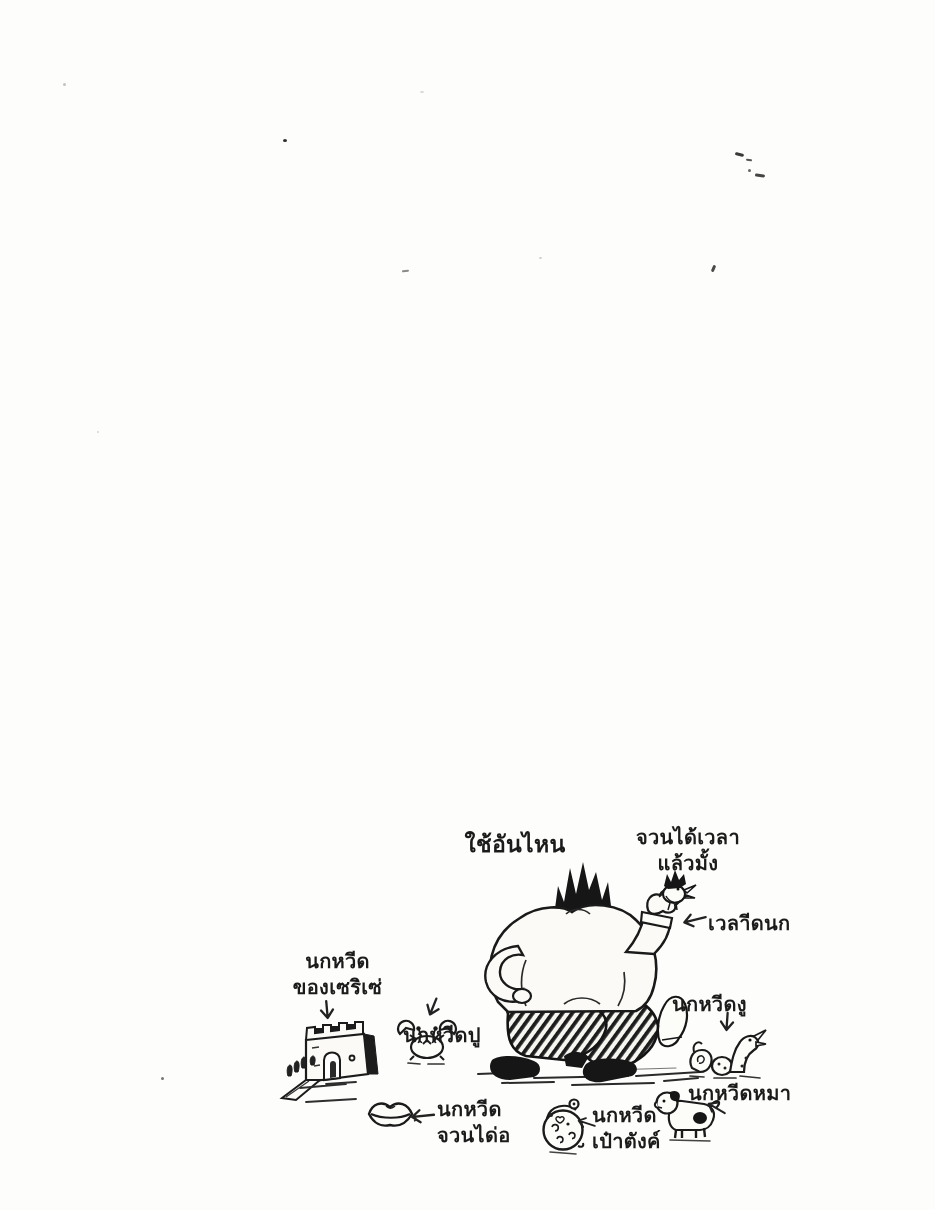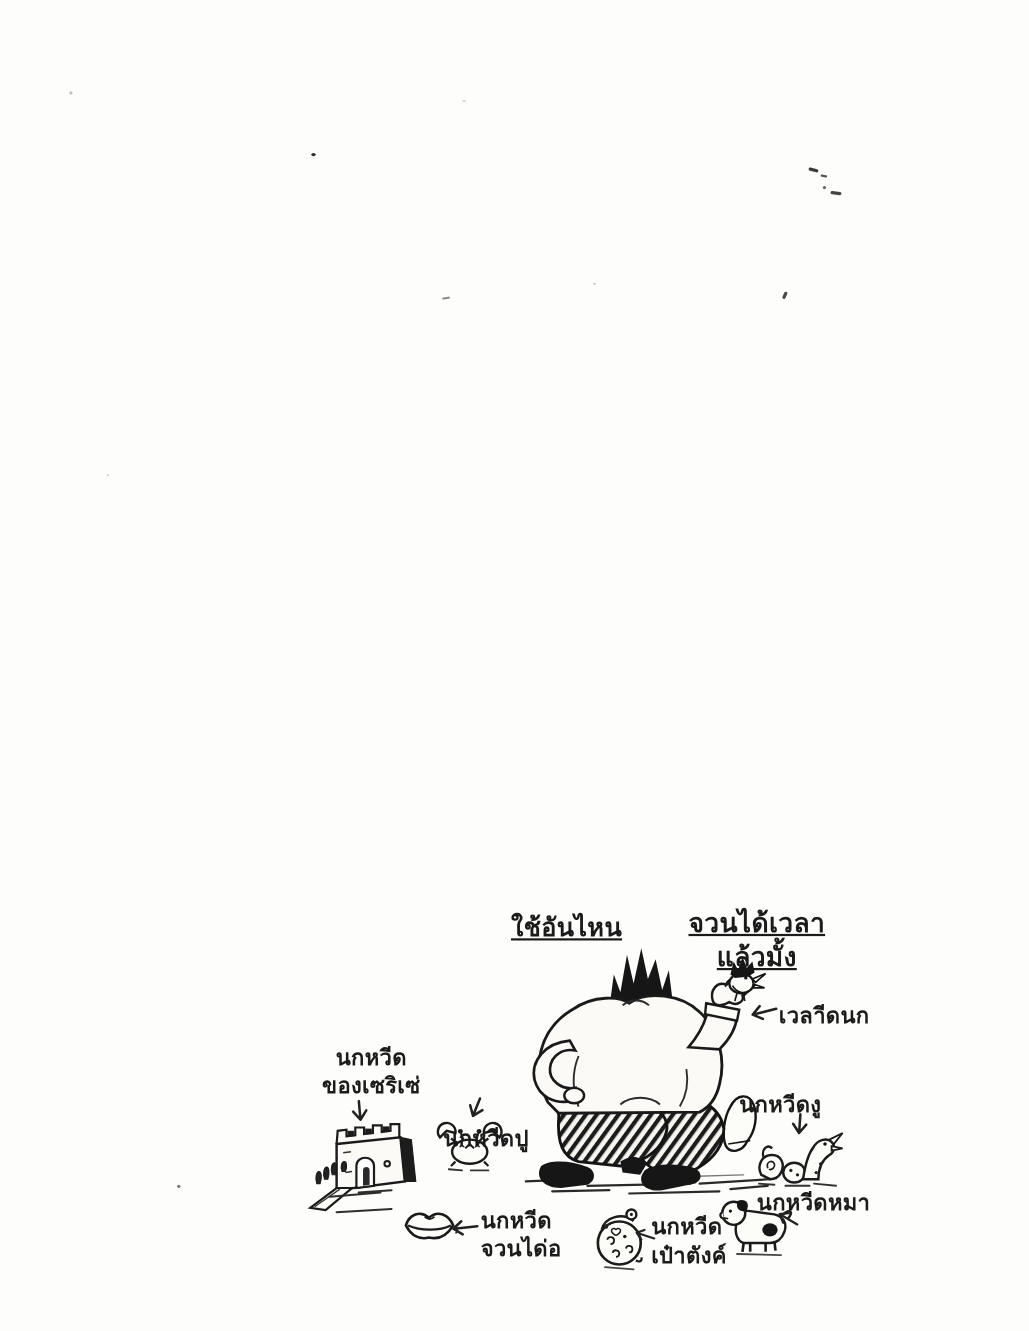--- a/index.html
+++ b/index.html
@@ -6,21 +6,21 @@
   .page{
     position:relative;width:935px;height:1210px;margin:0 auto;
     background:#fdfdfb;overflow:hidden;
     font-family:"DejaVu Sans","Liberation Sans",sans-serif;
     color:#1b1b1b;
   }
   .abs{position:absolute;}
   .txt{position:absolute;color:#1b1b1b;font-weight:600;letter-spacing:.3px;line-height:1.3;}
   .center{text-align:center;}
   .nowrap{white-space:nowrap;}
-  .speech{font-size:23px;text-decoration:underline;}
+  .speech{font-size:23px;}
   .lbl{font-size:20px;}
   .speck{position:absolute;border-radius:50%;}
   svg{display:block;overflow:visible;}
   .arrow{position:absolute;}
 </style>
 </head>
 <body>
 
 <div class="page">
 
@@ -33,21 +33,21 @@
   <div class="speck" style="left:402px;top:270px;width:7px;height:2px;background:#8a8a8a;border-radius:2px;transform:rotate(-8deg);"></div>
   <div class="speck" style="left:63px;top:83px;width:3px;height:3px;background:#c2c2c2;"></div>
   <div class="speck" style="left:539px;top:257px;width:3px;height:2px;background:#cfcfcf;"></div>
   <div class="speck" style="left:161px;top:1077px;width:3px;height:3px;background:#777;"></div>
   <div class="speck" style="left:97px;top:431px;width:2px;height:2px;background:#d5d5d5;"></div>
   <div class="speck" style="left:420px;top:91px;width:4px;height:2px;background:#d8d8d8;"></div>
 
   <div class="txt speech center" style="left:425px;top:830px;width:180px;">
     <div>ใช้อันไหน</div>
   </div>
-  <div class="txt speech center" style="left:613px;top:824px;width:150px;font-size:24px;">
+  <div class="txt speech center" style="left:613px;top:824px;width:150px;font-size:20px;">
     <div>จวนได้เวลา</div>
     <div>แล้วมั้ง</div>
   </div>
 
   <svg class="abs" style="left:468px;top:854px;" width="236" height="236" viewBox="0 0 236 236">
     <defs>
       <pattern id="pstripe" width="8" height="8" patternUnits="userSpaceOnUse" patternTransform="rotate(36)">
         <rect width="8" height="8" fill="#f6f5f0"></rect>
         <rect width="3.8" height="8" fill="#1c1c1c"></rect>
       </pattern>

